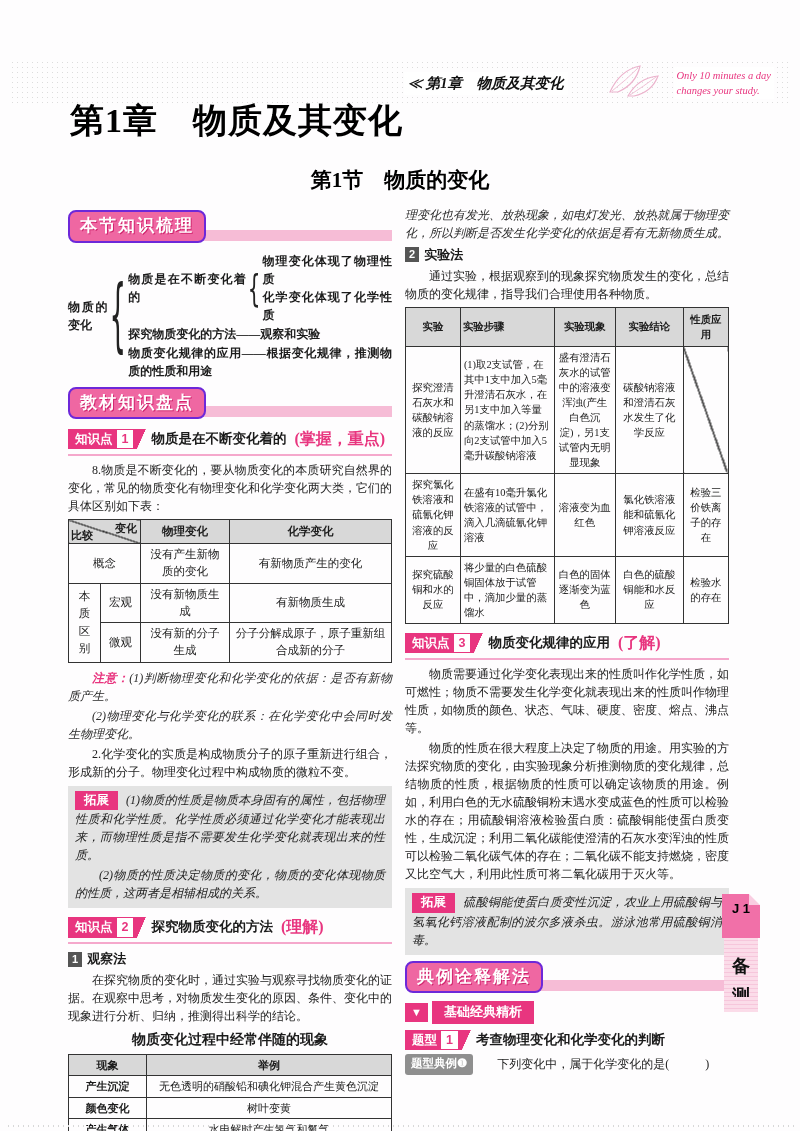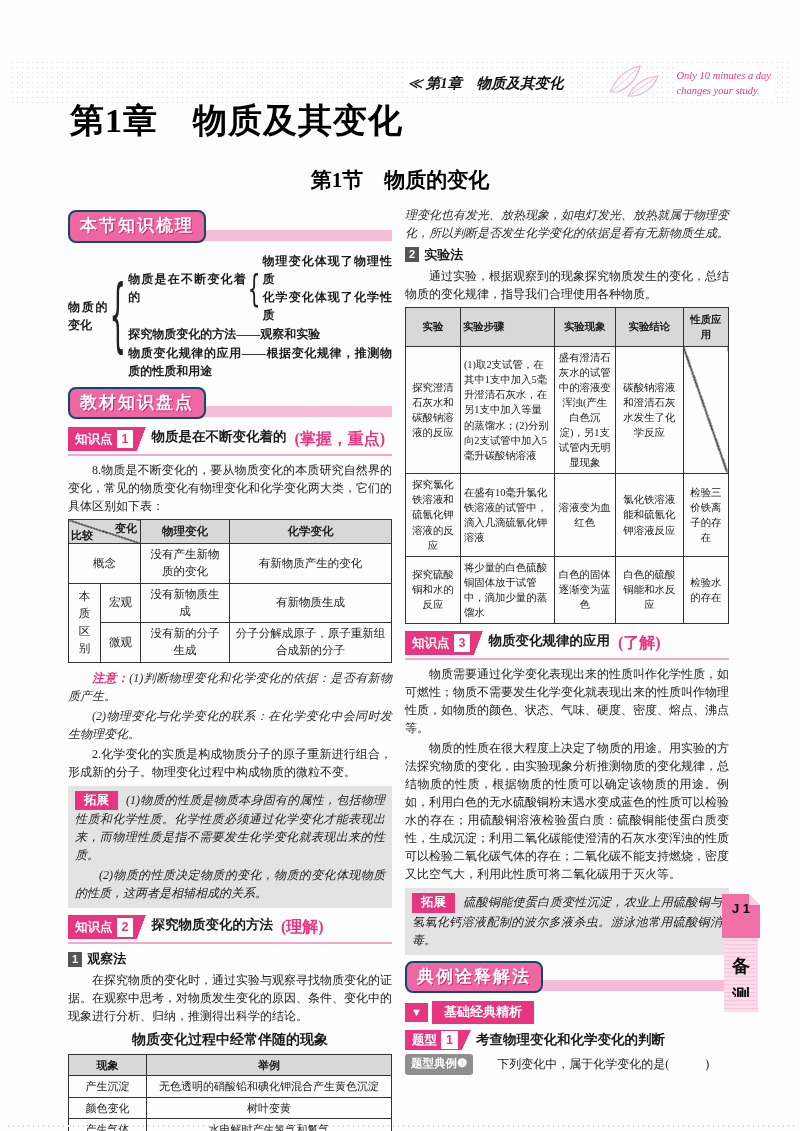--- a/index.html
+++ b/index.html
@@ -35,30 +35,30 @@
     position:absolute; top:166px; left:0; width:100%;
     text-align:center; font-size:21px; font-weight:bold; color:#000;
   }
   
   .columns { position:absolute; top:206px; left:68px; width:662px; display:flex; gap:13px; }
   .col { width:324px; font-size:12px; line-height:1.5; text-align:justify; }
   .para { text-indent:2em; margin-bottom:2px; }
   
   .bubble-row { display:flex; align-items:flex-end; margin:4px 0 8px; }
   .bubble-box {
-    background:#ef67a2; border:2px solid #0c4a6e; border-radius:8px;
+    background:#ef67a2; border:2px solid #6d28d9; border-radius:8px;
     color:#fff; font-weight:900; font-size:17px; letter-spacing:2px;
     padding:1px 10px 2px; white-space:nowrap;
     font-family:"Liberation Sans","DejaVu Sans",sans-serif;
     text-shadow:1px 1px 0 #d0246d; position:relative; z-index:1;
   }
   .bubble-bar { flex:1; height:11px; background:#f6bcd6; margin-left:-8px; margin-bottom:2px; }
   
   .kp-row {
-    display:flex; gap:8px;
+    display:flex; align-items:center; gap:8px;
     border-bottom:2px solid #f5a8cc; padding-bottom:3px; margin:7px 0 5px;
   }
   .kp-badge {
     background:#e8357f; color:#fff; font-weight:bold; font-size:12.5px;
     display:inline-flex; align-items:center; gap:4px; padding:1px 4px 1px 7px;
     position:relative; font-family:"Liberation Sans","DejaVu Sans",sans-serif;
     white-space:nowrap;
   }
   .kp-badge::after {
     content:""; position:absolute; right:-9px; top:0; width:9px; height:100%;
@@ -94,21 +94,21 @@
   th { background:#d8d8d8; font-weight:bold; }
   .t1 { font-size:11.5px; }
   .t1 .corner { position:relative; width:72px; padding:0; height:24px;
     background:
       linear-gradient(to top right, transparent 48.5%, #333 48.5%, #333 51.5%, transparent 51.5%),
       #d8d8d8;
   }
   .corner-top { position:absolute; top:0; right:3px; font-weight:bold; font-size:11px; }
   .corner-bottom { position:absolute; bottom:0; left:2px; font-weight:bold; font-size:11px; }
   .t2 { font-size:11px; }
-  .t2 td:first-child { width:78px; }
+  .t2 td:first-child { width:78px;font-weight:bold; }
   .table-title { text-align:center; font-weight:bold; font-size:14px; margin-top:4px; }
   .t3 { font-size:10.4px; line-height:1.45; }
   .t3 th { padding:4px 2px; }
   .t3 td { padding:3px 3px; }
   .t3 .c-exp { width:17%; }
   .t3 .c-steps { width:29%; text-align:left; }
   .t3 .c-phen { width:19%; }
   .t3 .c-conc { width:21%; }
   .t3 .c-app { width:14%; }
   .t3 td.slash {

